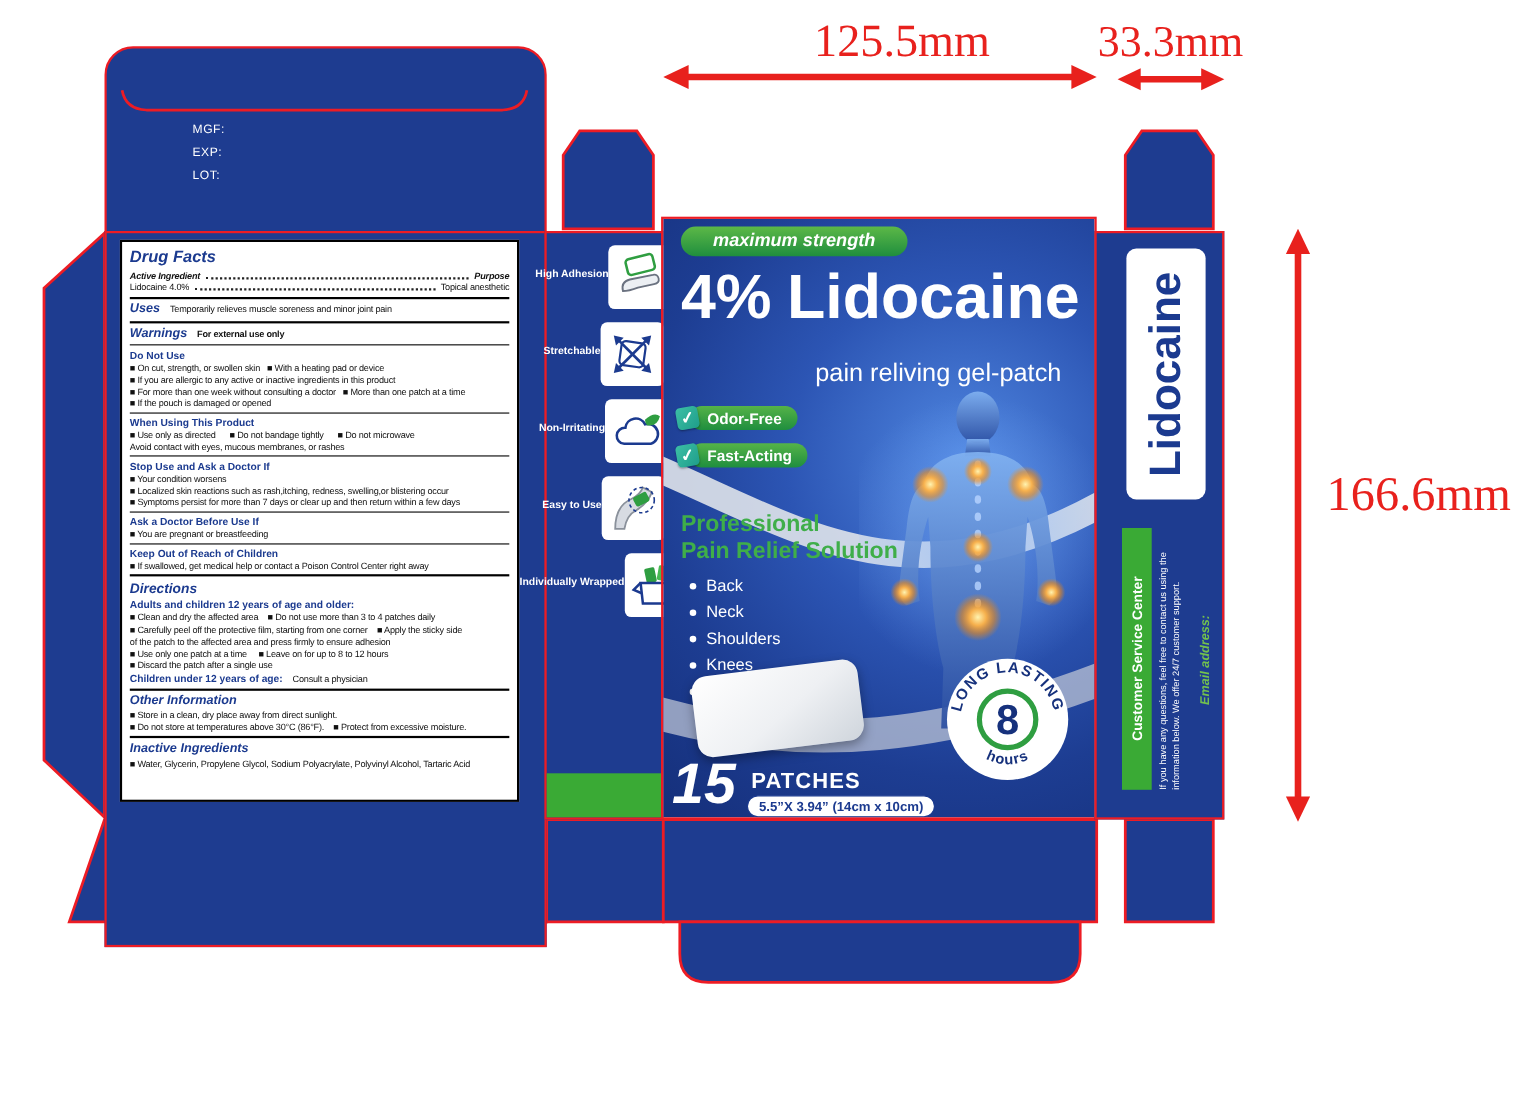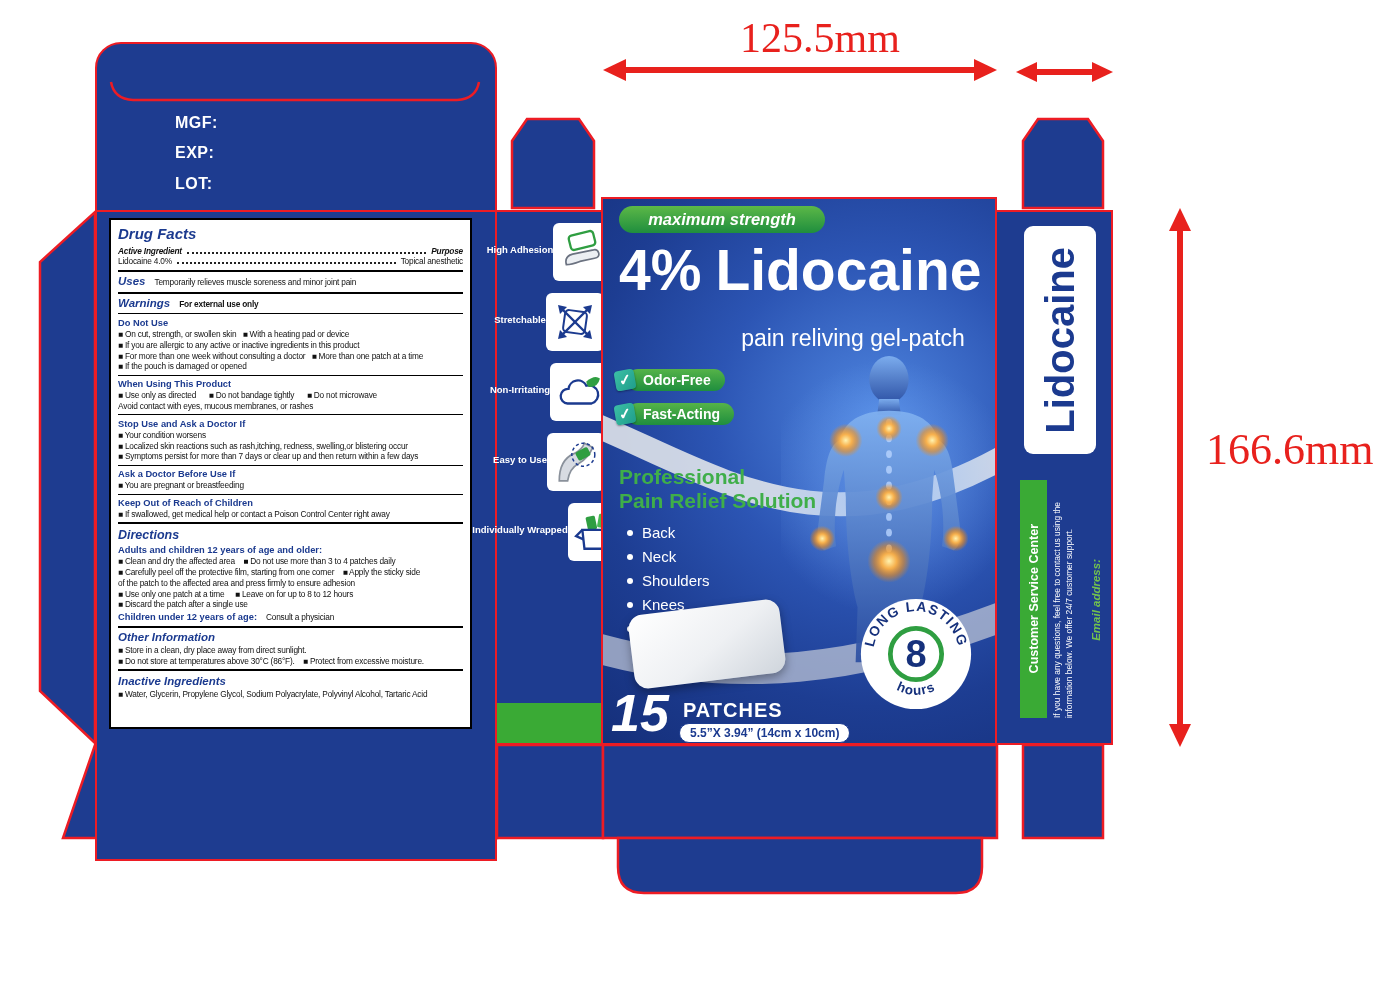--- a/index.html
+++ b/index.html
@@ -11,21 +11,21 @@
   .dim-label{position:absolute;color:#e8211d;font-family:"Liberation Serif",serif;}
   .dim-w{left:620px;top:14px;width:400px;text-align:center;font-size:42px;}
   .dim-s{left:984px;top:14px;width:160px;text-align:center;font-size:40px;}
   .dim-h{left:1206px;top:424px;font-size:44px;}
 
   
   .panel{position:absolute;background:#1e3c90;border:2.5px solid #ed1c24;box-sizing:border-box;}
 
   
   .flap-top{left:95px;top:42px;width:402px;height:170px;border-radius:26px 26px 0 0;}
-  .mgf-lines{position:absolute;left:78px;top:64px;color:#fff;font-weight:bold;font-size:16px;
+  .mgf-lines{position:absolute;left:78px;top:64px;color:#fff;font-weight:normal;font-size:11px;
              letter-spacing:.5px;line-height:1.9;}
   .crease-svg{position:absolute;left:0;top:0;}
 
   
   .back-panel{left:95px;top:210px;width:402px;height:651px;}
   .df-box{position:absolute;left:12px;top:6px;width:363px;height:511px;background:#fff;
           border:2px solid #000;box-sizing:border-box;padding:4px 7px;color:#111;
           font-size:8.3px;letter-spacing:-.2px;line-height:1.3;overflow:hidden;}
   .df-title{color:#1b3a8f;font-style:italic;font-weight:bold;font-size:15px;letter-spacing:0;margin-bottom:2px;}
   .df-row{display:flex;align-items:baseline;}
@@ -118,20 +118,21 @@
       <line x1="1034" y1="72" x2="1095" y2="72"></line>
       <polygon points="1016,72 1037,62 1037,82" stroke="none"></polygon>
       <polygon points="1113,72 1092,62 1092,82" stroke="none"></polygon>
       <line x1="1180" y1="228" x2="1180" y2="727"></line>
       <polygon points="1180,208 1169,231 1191,231" stroke="none"></polygon>
       <polygon points="1180,747 1169,724 1191,724" stroke="none"></polygon>
     </g>
   </svg>
 
   <div class="dim-label dim-w">125.5mm</div>
+  <div class="dim-label dim-s">33.3mm</div>
   <div class="dim-label dim-h">166.6mm</div>
 
   <div class="panel flap-top">
     <svg class="crease-svg" width="398" height="70">
       <path d="M14 38 Q17 55 36 56 L360 56 Q379 55 382 38" fill="none" stroke="#ed1c24" stroke-width="2.5"></path>
     </svg>
     <div class="mgf-lines">
       <div>MGF:</div>
       <div>EXP:</div>
       <div>LOT:</div>

